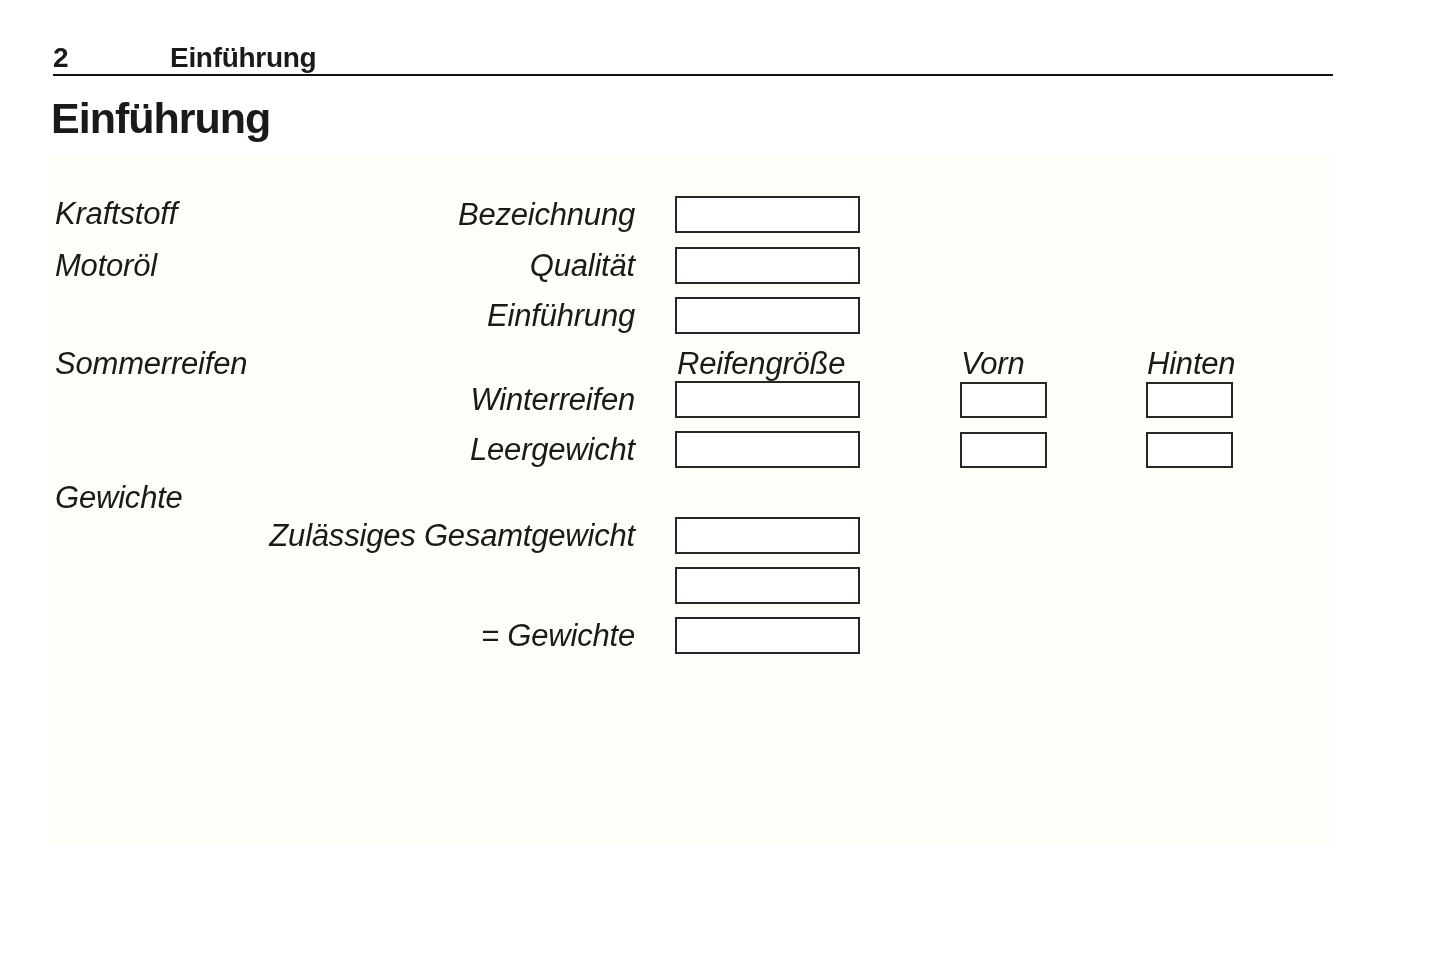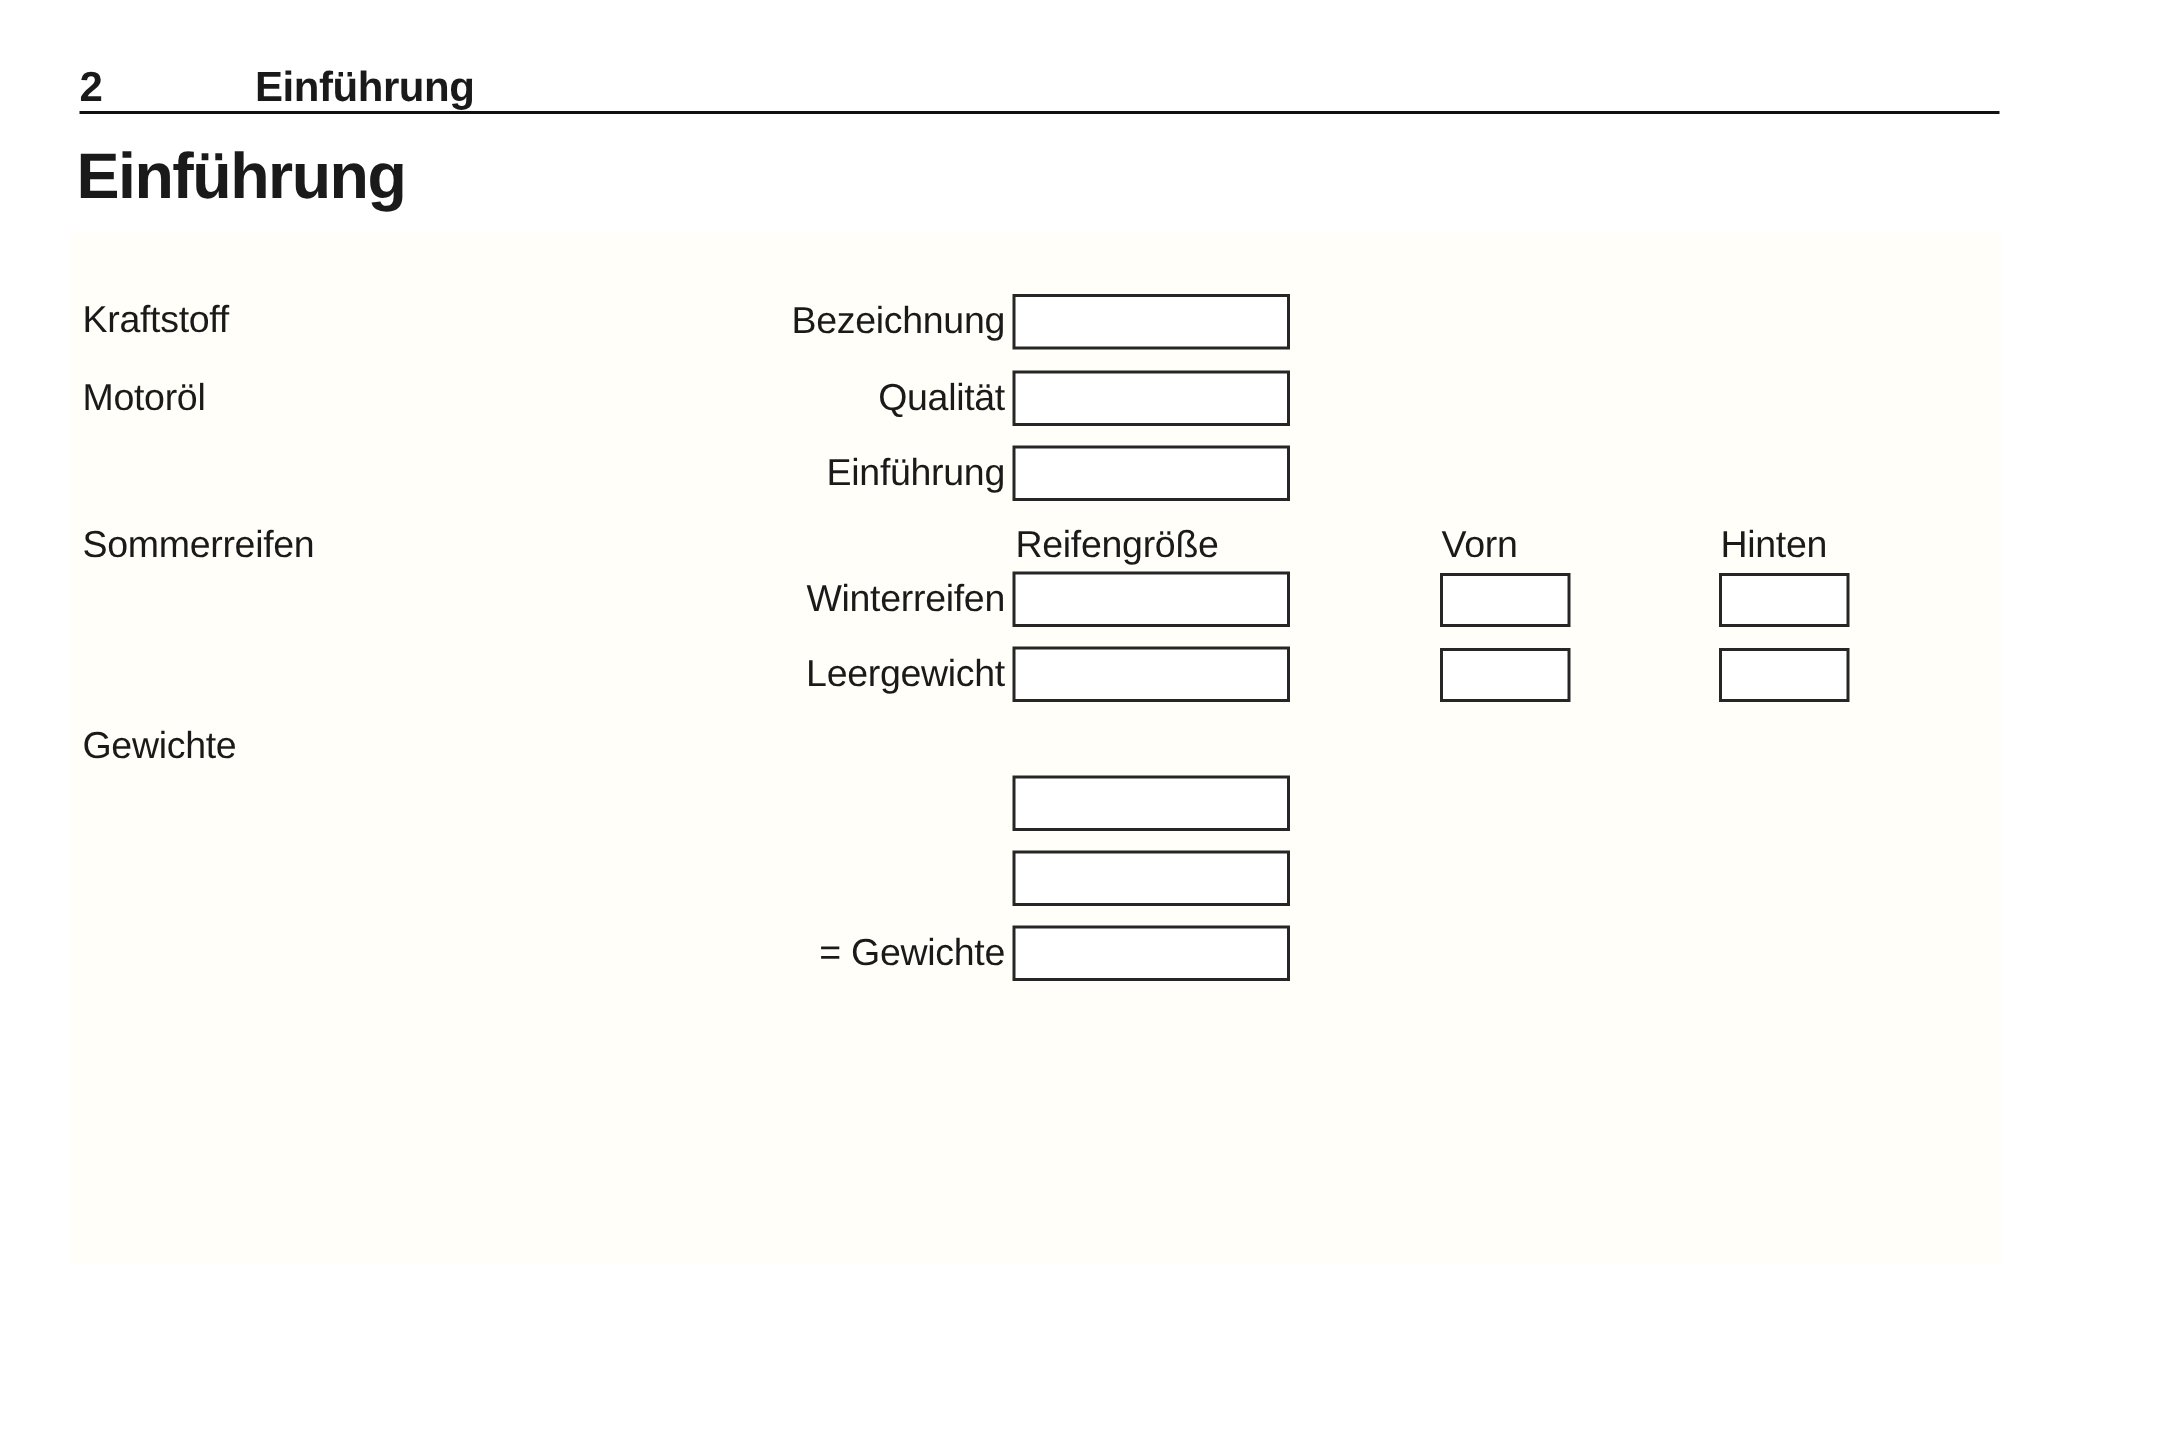--- a/index.html
+++ b/index.html
@@ -59,27 +59,28 @@
     top: 155px;
     width: 1287px;
     height: 688px;
     background: #fffef8;
   }
   
   .section-label, .field-label, .col-header {
     position: absolute;
     height: 37px;
     line-height: 37px;
-    font-size: 25px;
+    font-size: 31px;
     letter-spacing: -0.2px;
     white-space: nowrap;
+    font-style: italic;
   }
   .section-label { left: 55px; }
   .field-label {
-    right: 775px;            
+    right: 810px;            
     text-align: center;
   }
   
   .box {
     position: absolute;
     box-sizing: border-box;
     border: 2px solid #262626;
     background: #ffffff;
     font-family: "Liberation Sans", sans-serif;
     font-size: 21px;
@@ -107,20 +108,21 @@
   <div class="section-label" style="top:195px">Kraftstoff</div>
   <div class="section-label" style="top:247px">Motoröl</div>
   <div class="section-label" style="top:345px">Sommerreifen</div>
   <div class="section-label" style="top:479px">Gewichte</div>
 
   <div class="field-label" style="top:196px">Bezeichnung</div>
   <div class="field-label" style="top:247px">Qualität</div>
   <div class="field-label" style="top:297px">Einführung</div>
   <div class="field-label" style="top:381px">Winterreifen</div>
   <div class="field-label" style="top:431px">Leergewicht</div>
+  <div class="field-label" style="top:517px">Zulässiges Gesamtgewicht</div>
   <div class="field-label" style="top:617px">= Gewichte</div>
 
   <div class="col-header" style="left:677px; top:345px">Reifengröße</div>
   <div class="col-header" style="left:961px; top:345px">Vorn</div>
   <div class="col-header" style="left:1147px; top:345px">Hinten</div>
 
   <input class="box box-lg" style="top: 196px;" type="text" value="">
   <input class="box box-lg" style="top: 247px;" type="text" value="">
   <input class="box box-lg" style="top: 297px;" type="text" value="">
   <input class="box box-lg" style="top: 381px;" type="text" value="">

